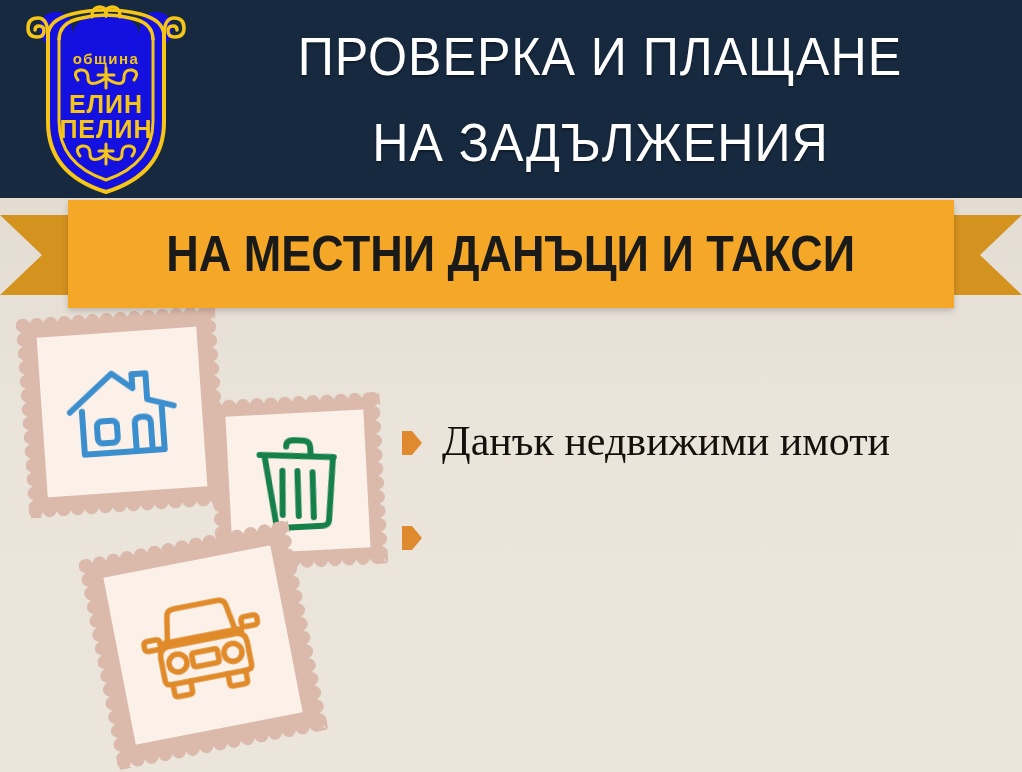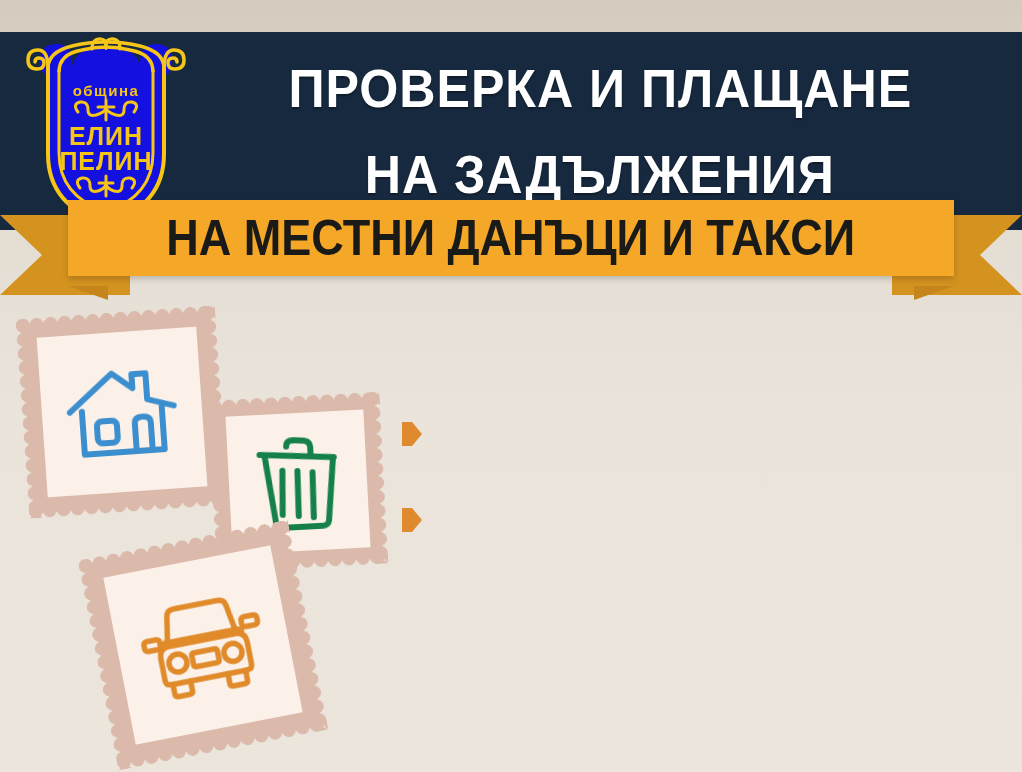--- a/index.html
+++ b/index.html
@@ -11,31 +11,30 @@
   #poster{
     position:relative;width:1022px;height:772px;overflow:hidden;
     background:linear-gradient(180deg,#d3ccbe 0%,#e2dbd0 22%,#eae4db 55%,#ebe5dc 100%);
   }
 
   
   .header{
     position:absolute;left:0;top:0;width:1022px;height:198px;
     background:#17293f;
     z-index:4;
-    margin-top:32px;
   }
   .crest{
     position:absolute;left:22px;top:4px;width:168px;height:190px;
   }
   .title{
     position:absolute;left:190px;top:14px;width:820px;height:170px;
     display:flex;flex-direction:column;align-items:center;justify-content:center;
     color:#ffffff;
     font-family:"Liberation Sans",sans-serif;
-    font-weight:bold;
+    font-weight:normal;
     letter-spacing:1px;
     text-align:center;
     gap:24px;
   }
   .title .l1, .title .l2{
     font-size:54px;line-height:62px;
     transform:scaleX(0.93);
     white-space:nowrap;
     text-shadow:0 2px 2px rgba(0,0,0,.35);
   }
@@ -53,21 +52,21 @@
   }
   .ribbon-fold-l{
     position:absolute;left:68px;top:88px;width:40px;height:14px;background:#c5851a;
     clip-path:polygon(0 0,40px 0,40px 14px);
   }
   .ribbon-fold-r{
     position:absolute;right:68px;top:88px;width:40px;height:14px;background:#c5851a;
     clip-path:polygon(0 0,40px 0,0 14px);
   }
   .ribbon-main{
-    position:absolute;left:68px;top:2px;width:886px;height:76px;
+    position:absolute;left:68px;top:2px;width:886px;height:108px;
     background:#f5a827;
     display:flex;align-items:center;justify-content:center;
     box-shadow:0 3px 6px rgba(0,0,0,.18);
   }
   .ribbon-main .rtext{
     font-family:"Liberation Sans",sans-serif;
     font-weight:bold;font-size:50px;line-height:52px;color:#1a1a18;
     transform:scaleX(0.90);white-space:nowrap;letter-spacing:0px;
   }
 
@@ -232,19 +231,20 @@
           <rect x="3" y="36" width="16" height="10" rx="3"></rect>
           <rect x="103" y="30" width="16" height="10" rx="3"></rect>
         </g>
       </svg>
     </div>
   </div>
 
   <div class="list">
     <div class="list-item">
       <span class="bullet"></span>
+      <span class="li-text">Данък недвижими имоти</span>
     </div>
     <div class="list-item">
       <span class="bullet"></span>
     </div>
   </div>
 
 </div>
 
 </body></html>

